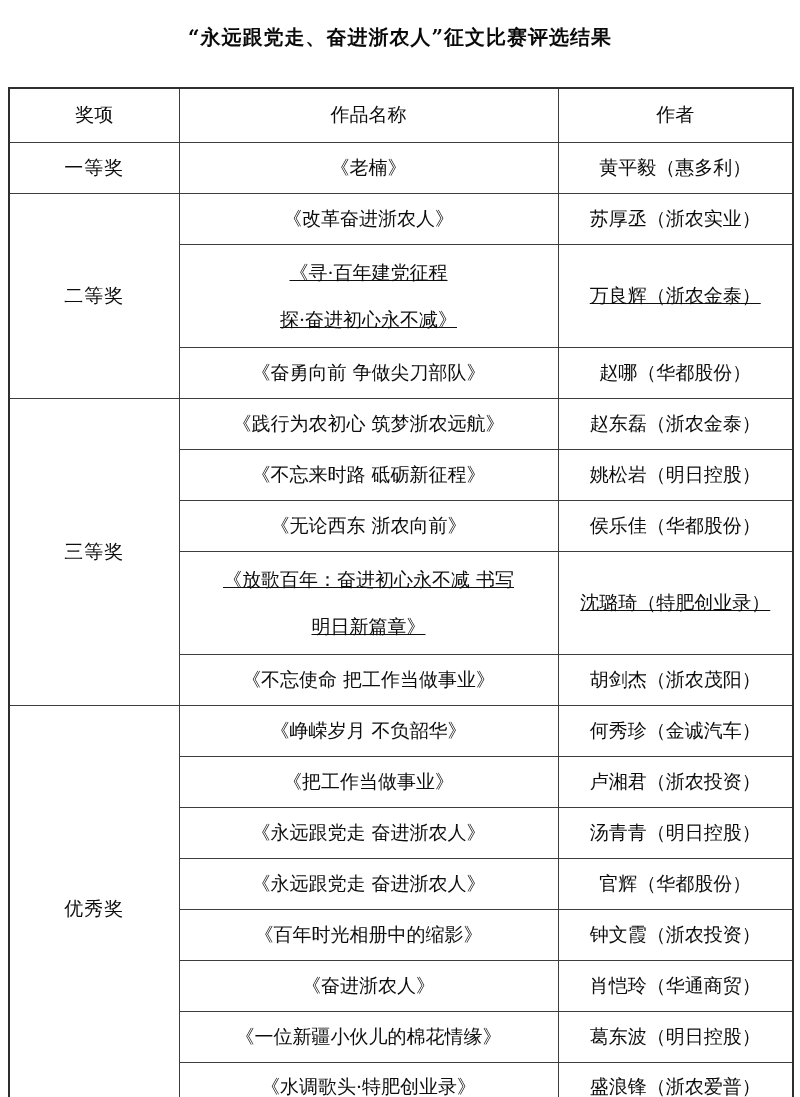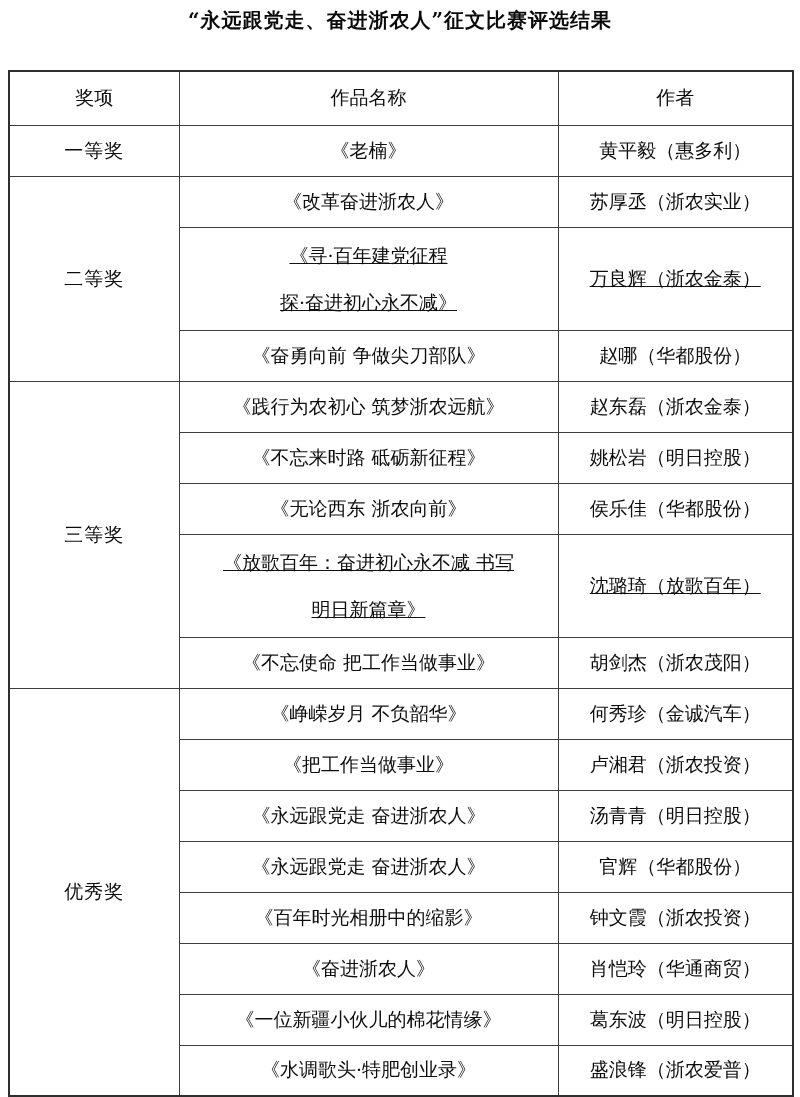--- a/index.html
+++ b/index.html
@@ -12,21 +12,21 @@
   .page {
     width: 800px;
     height: 1097px;
     background: #ffffff;
     position: relative;
   }
   .doc-title {
     text-align: center;
     font-size: 20px;
     font-weight: bold;
-    padding-top: 7px;
+    padding-top: 24px;
     letter-spacing: 1px;
     color: #0a0a0a;
   }
   table.awards {
     border-collapse: collapse;
     table-layout: fixed;
     margin: 36px 0 0 8px;
     width: 784px;
   }
   table.awards col.c-award { width: 170px; }
@@ -106,21 +106,21 @@
       </tr>
       <tr class="r-single">
         <td>《无论西东 浙农向前》</td>
         <td>侯乐佳（华都股份）</td>
       </tr>
       <tr class="r-double">
         <td>
           <div class="work-line">《放歌百年：奋进初心永不减 书写</div>
           <div class="work-line">明日新篇章》</div>
         </td>
-        <td>沈璐琦（放歌百年）</td>
+        <td>沈璐琦（特肥创业录）</td>
       </tr>
       <tr class="r-single">
         <td>《不忘使命 把工作当做事业》</td>
         <td>胡剑杰（浙农茂阳）</td>
       </tr>
 
       <tr class="r-single">
         <td rowspan="8" class="award-cell">优秀奖</td>
         <td>《峥嵘岁月 不负韶华》</td>
         <td>何秀珍（金诚汽车）</td>

